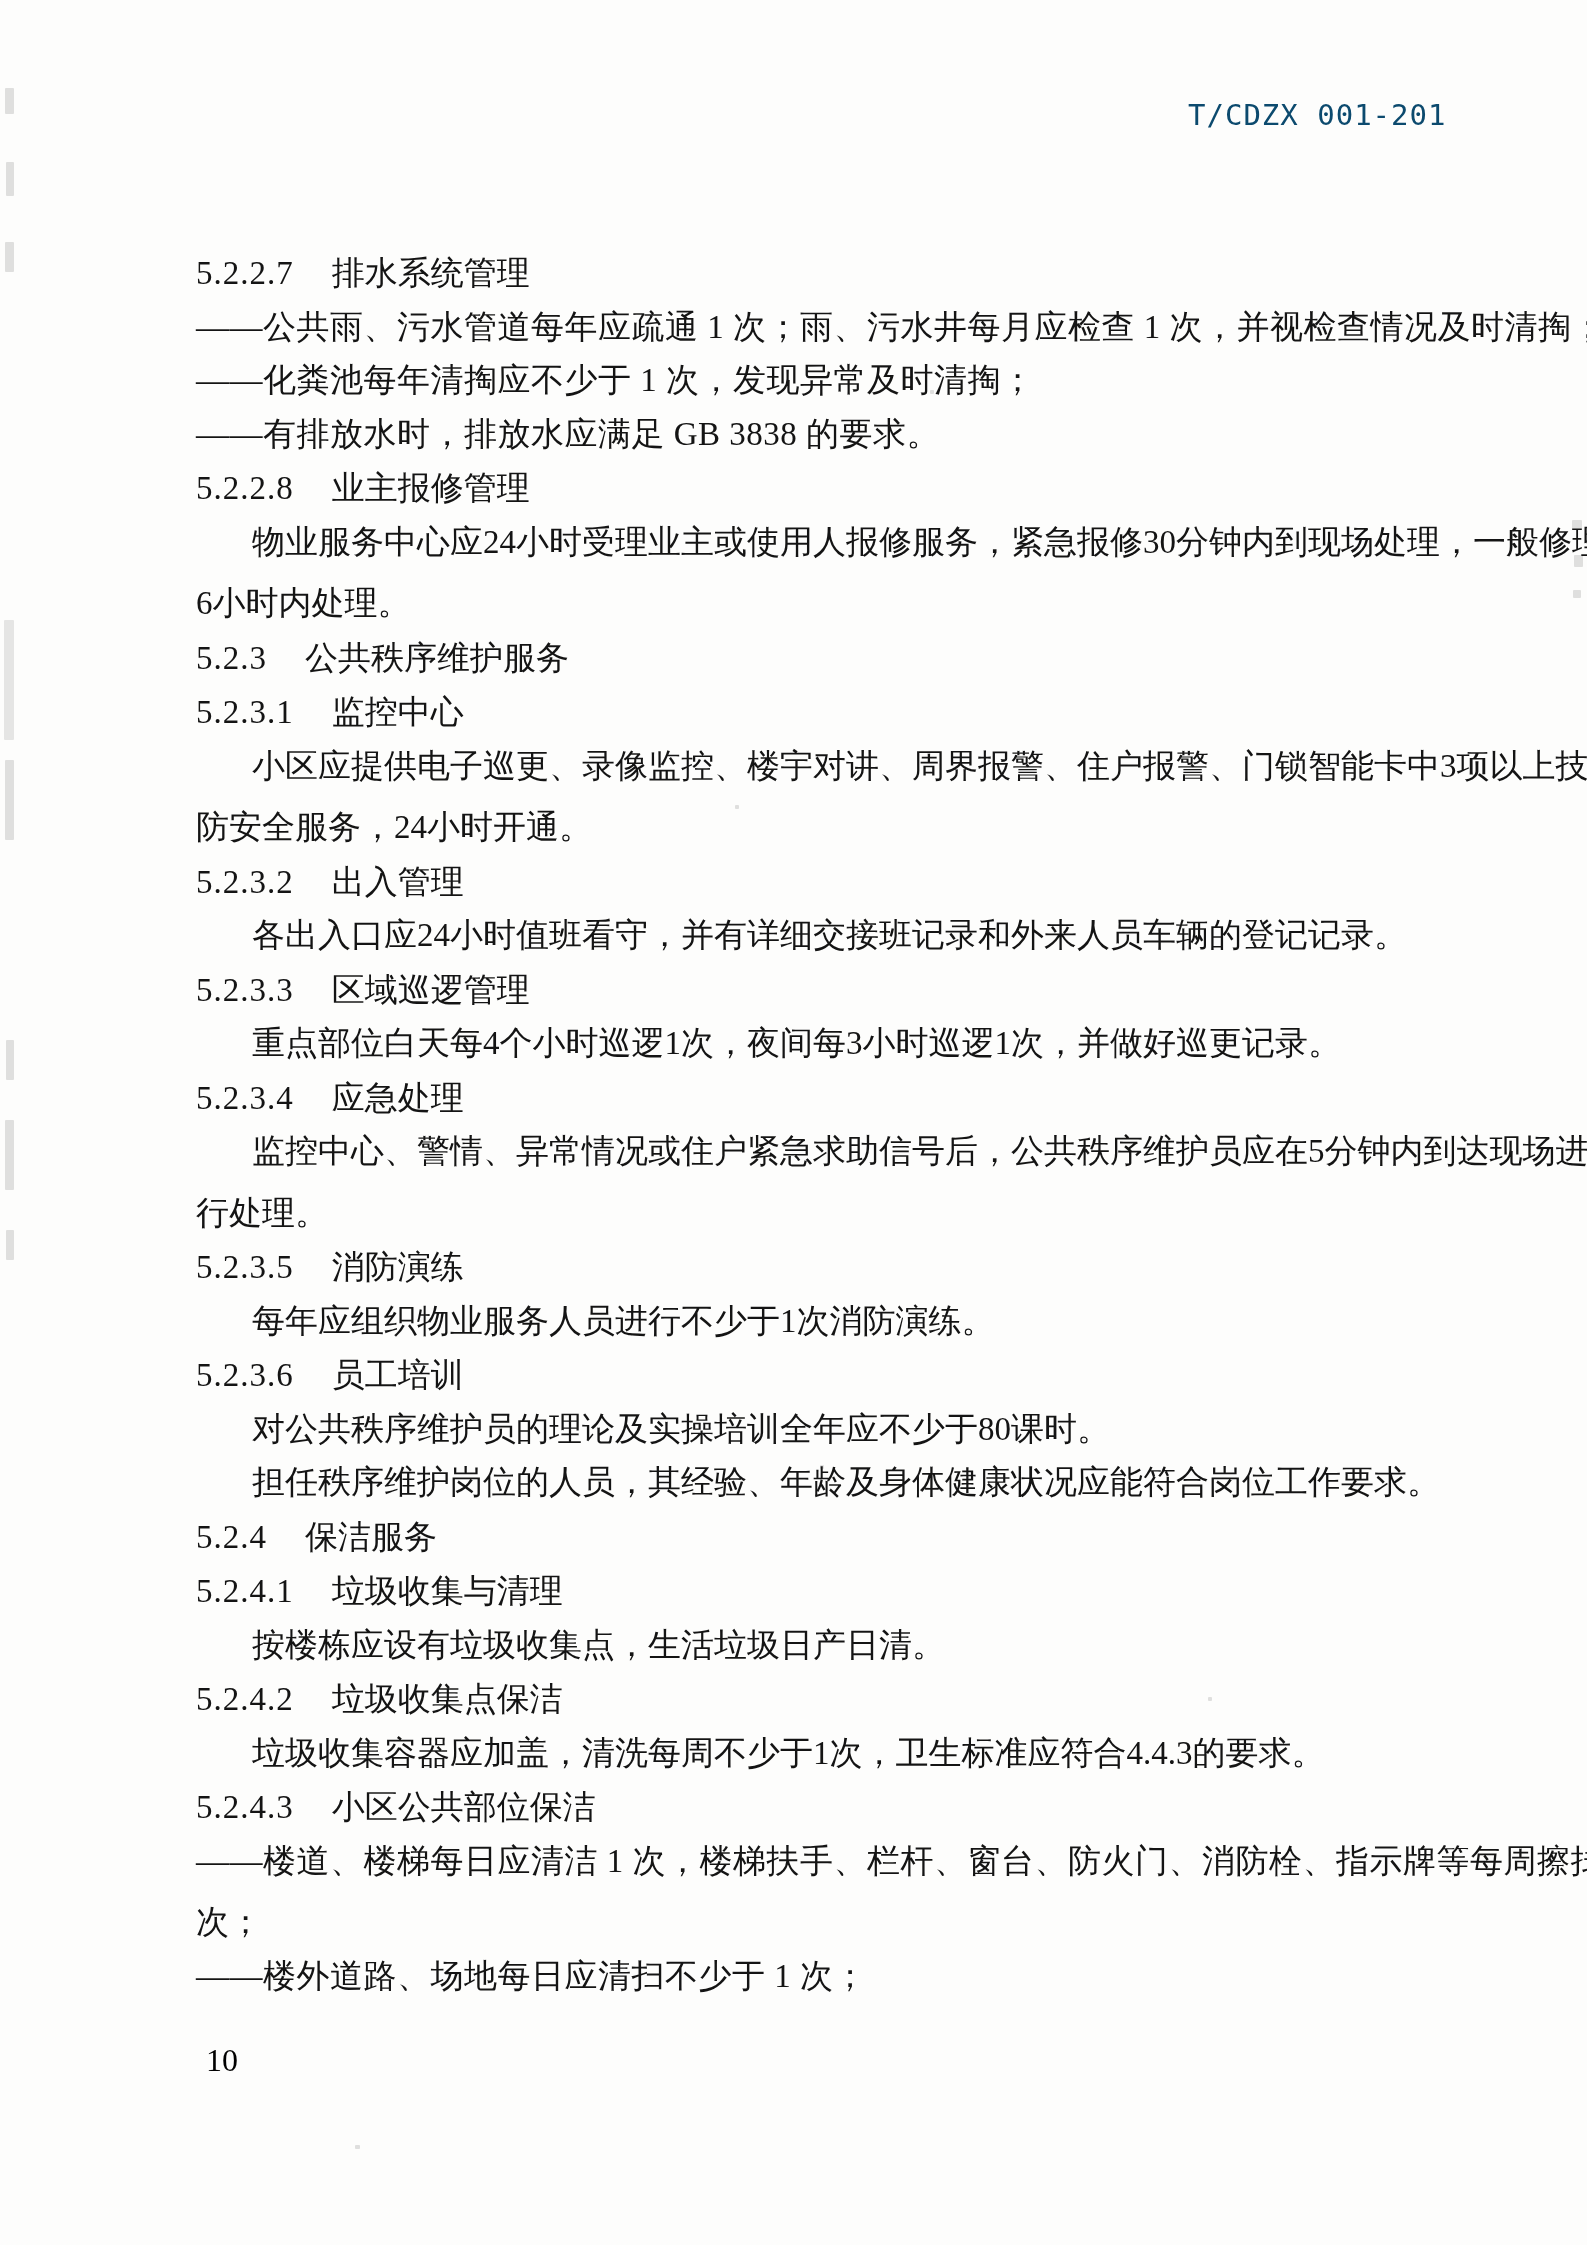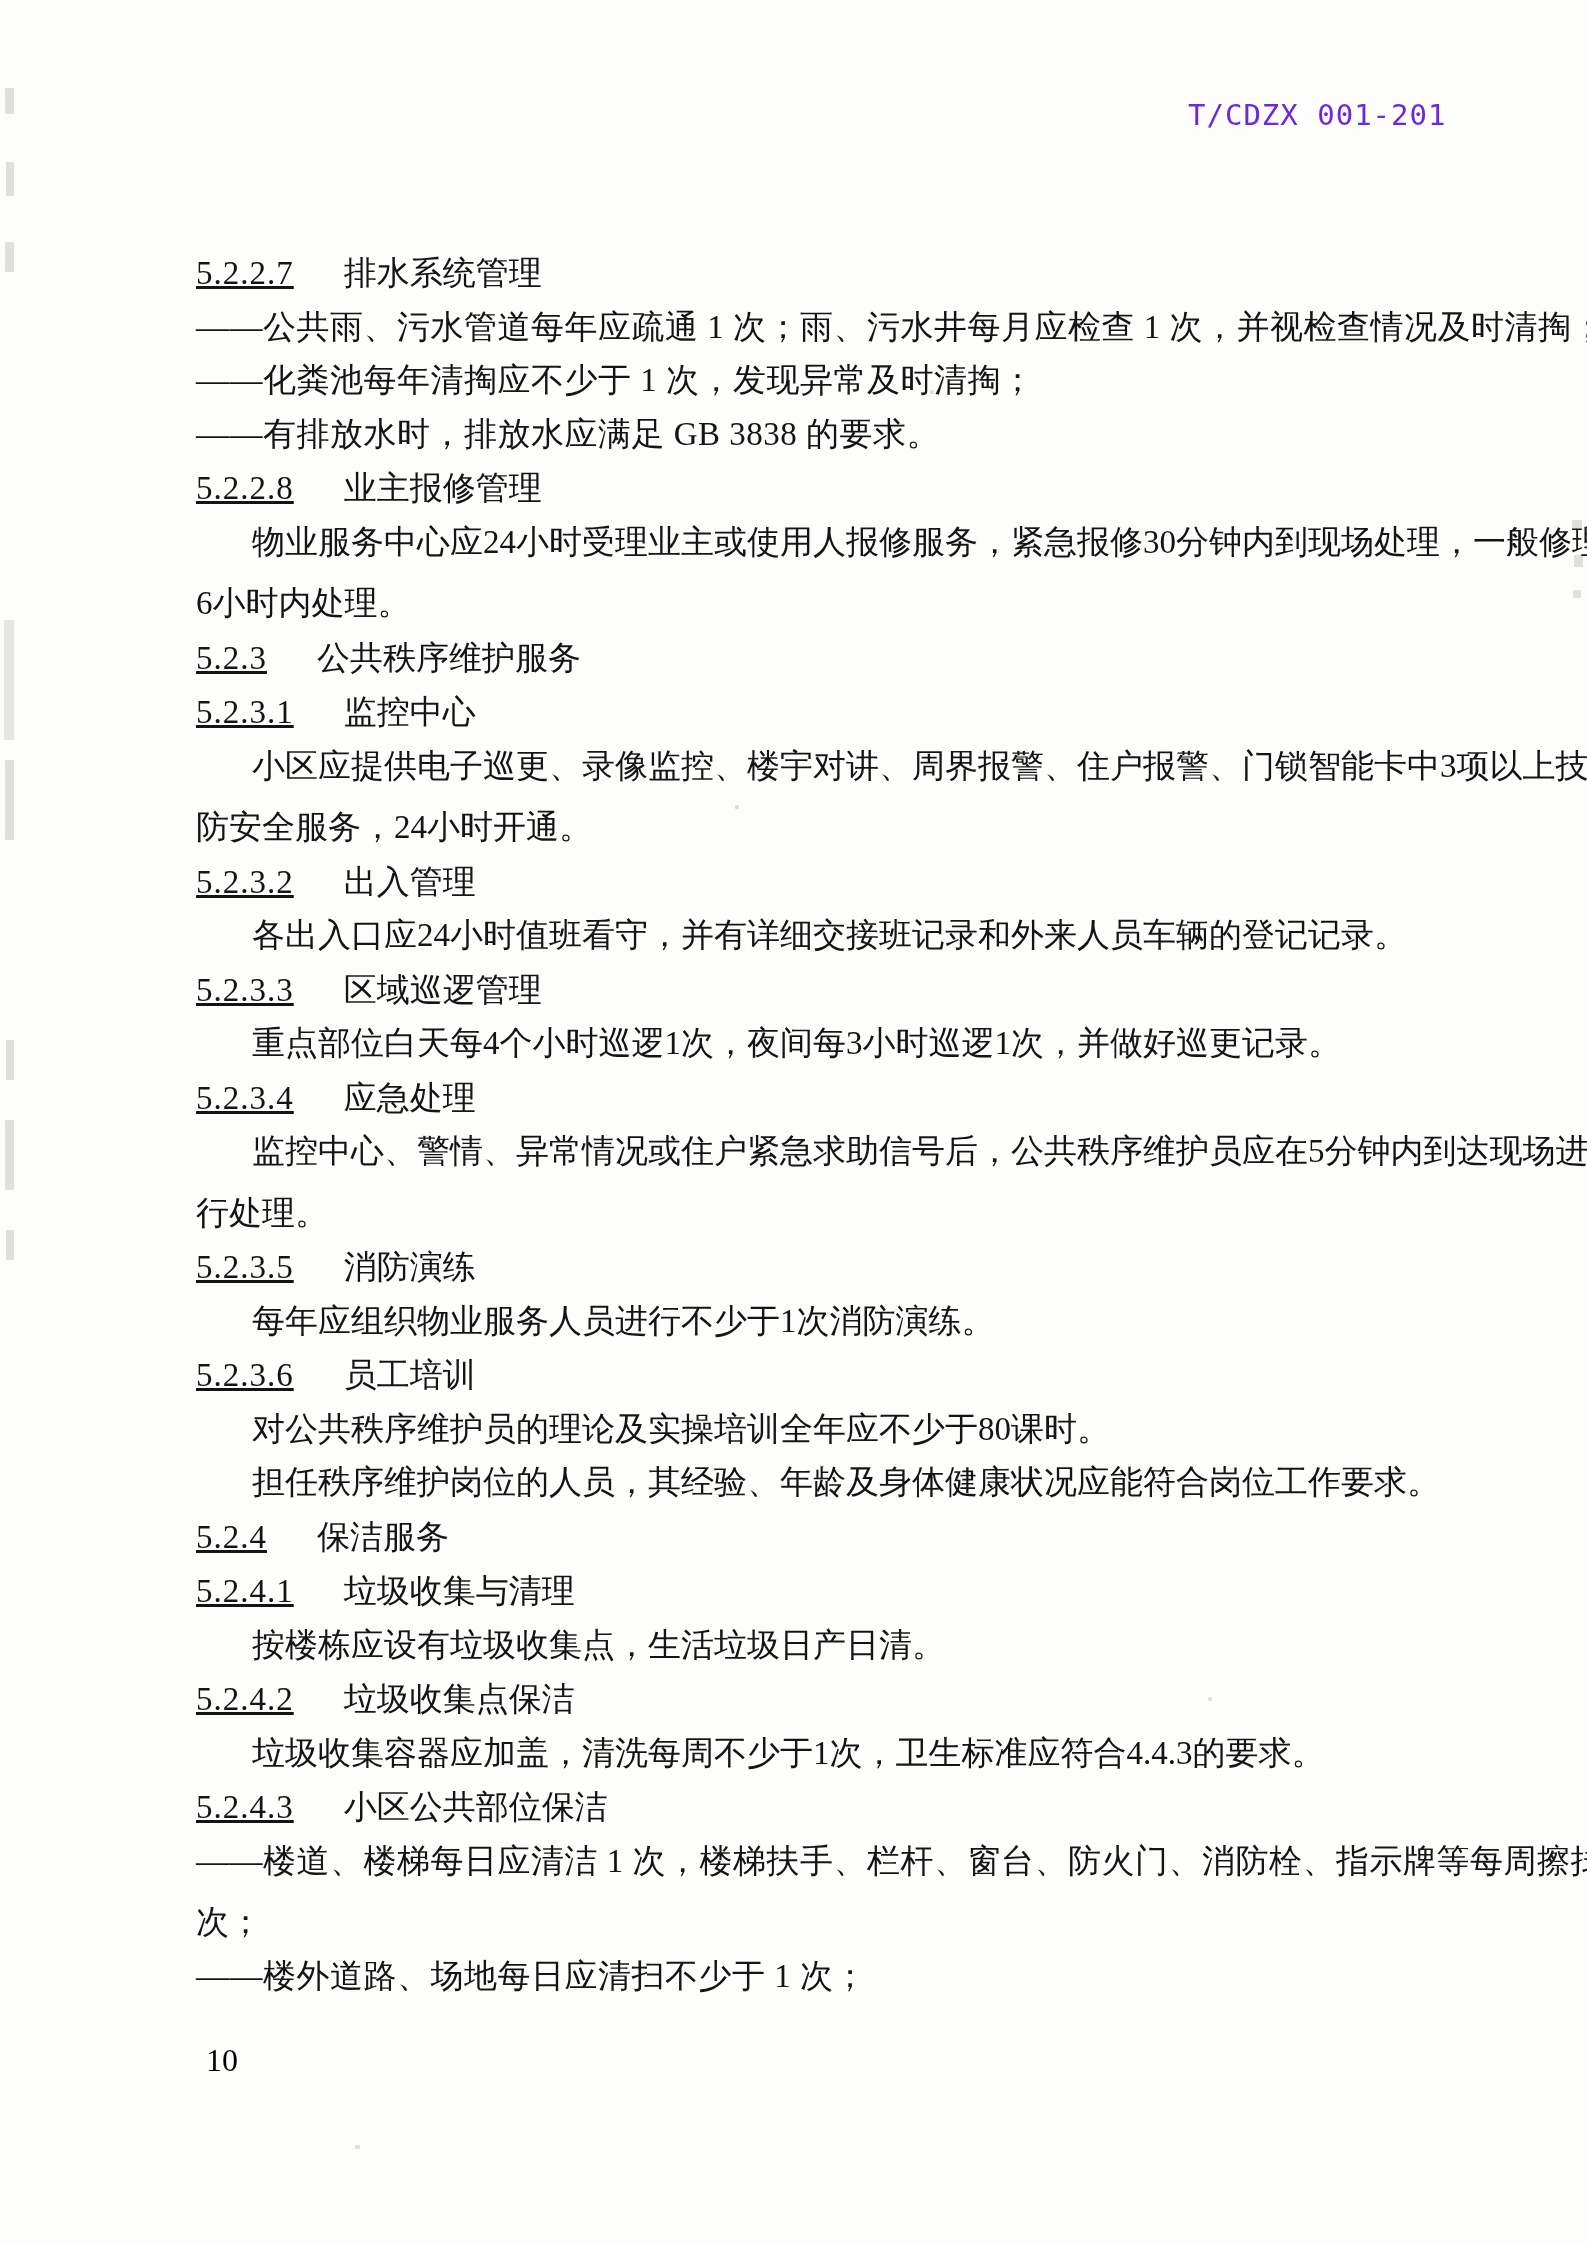--- a/index.html
+++ b/index.html
@@ -15,39 +15,38 @@
     font-family: "Liberation Serif", "DejaVu Serif", serif;
     overflow: hidden;
   }
   .header-right {
     position: absolute;
     top: 98px;
     left: 1188px;
     font-size: 29px;
     letter-spacing: 1px;
     font-family: "DejaVu Sans Mono", "Liberation Sans", sans-serif;
-    color: #6d28d9;
+    color: #0c4a6e;
   }
   .content {
     position: absolute;
     left: 196px;
     top: 246px;
     width: 1260px;
   }
   .line {
     font-size: 33px;
     line-height: 53.5px;
     white-space: nowrap;
     color: #141414;
   }
   .line.heading .num {
     font-family: "Liberation Serif", "DejaVu Serif", serif;
-    margin-right: 50px;
+    margin-right: 38px;
     letter-spacing: 1px;
-    text-decoration: underline;
   }
   .line.heading .title {
     font-family: "Liberation Sans", "DejaVu Sans", sans-serif;
   }
   .line.para_first {
     padding-left: 56px;
   }
   .line.para_cont {
     padding-left: 0;
     margin-top: 8px;

